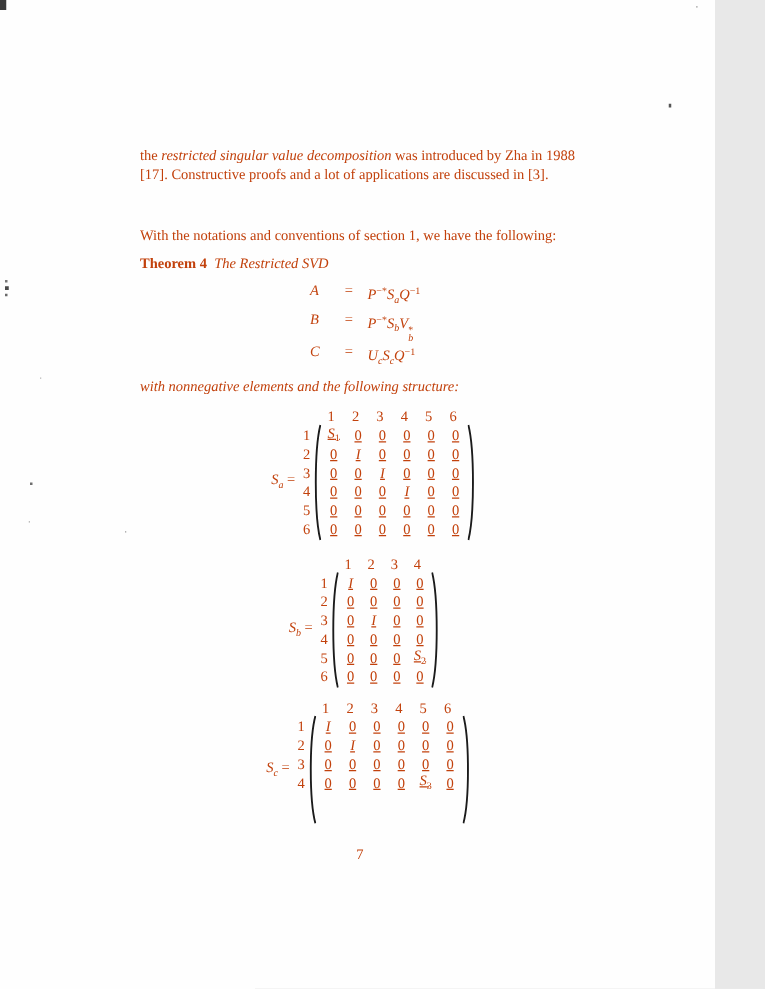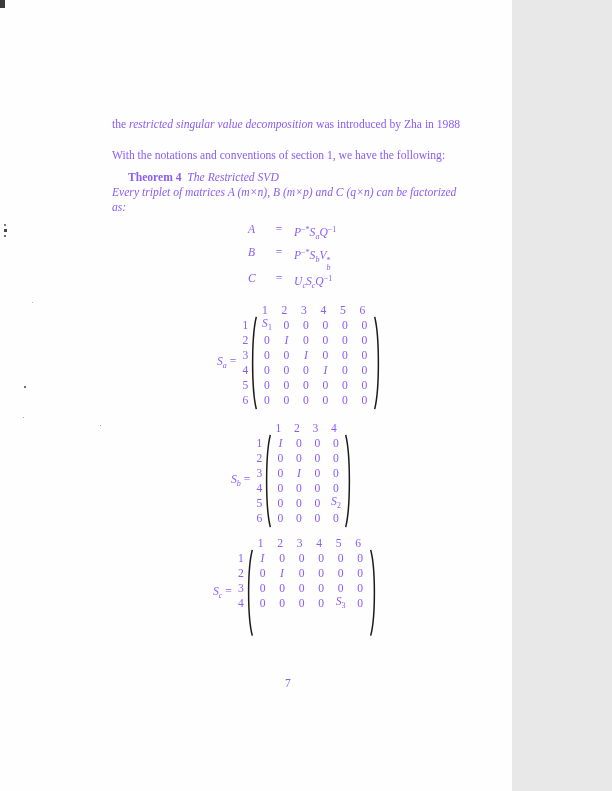--- a/index.html
+++ b/index.html
@@ -1,25 +1,25 @@
 <!DOCTYPE html>
 <html><head>
 <meta charset="utf-8">
 <style>
   html,body{margin:0;padding:0;background:#e8e8e8;}
-  .page{position:relative;width:512px;height:791px;background:#fefefe;overflow:hidden;
-        font-family:"Liberation Serif","DejaVu Serif",serif;color:#8b5cf6;}
+  .page{position:relative;width:572px;height:791px;background:#fefefe;overflow:hidden;
+        font-family:"Liberation Serif","DejaVu Serif",serif;color:#c2410c;}
   .content{position:absolute;left:112px;top:117px;width:404px;font-size:11.6px;line-height:15px;}
   .tline{white-space:pre;}
   .seg-rm{}
   .seg-it{font-style:italic;}
-  .seg-bf{font-weight:bold;margin-left:16px;}
+  .seg-bf{font-weight:bold;}
   .seg-sub{font-style:italic;font-size:8.5px;vertical-align:-3px;}
   
-  .para2{margin-top:16px;}
+  .para2{margin-top:34px;}
   .thm-head{margin-top:7px;}
   
   .equations{margin-top:7px;margin-left:136px;}
   .eq-row{display:flex;line-height:16px;}
   .eq-lhs{width:16px;}
   .eq-rel{width:30px;text-align:center;}
   .where{margin-top:5px;}
   
   .mt-it{font-style:italic;}
   .mt-rm{}
@@ -34,21 +34,21 @@
   .m-sa .mtx-inner{margin-left:105px;}
   .m-sb .mtx-inner{margin-left:119px;}
   .m-sc .mtx-inner{margin-left:101px;}
   .mtx-inner{display:flex;width:max-content;}
   .matrix-label{align-self:center;transform:translateY(7.5px);margin-right:2px;white-space:pre;}
   .mtx-col{display:flex;flex-direction:column;}
   .col-headers{display:grid;margin-left:17px;place-items:center;height:15px;}
   .mtx-mid{display:flex;align-items:stretch;}
   .row-headers{display:grid;grid-auto-rows:15px;width:10px;justify-items:end;padding-right:2px;}
   .paren{width:7px;margin:-2px 0;align-self:stretch;}
-  .mgrid{display:grid;grid-auto-rows:15px;place-items:center;}
+  .mgrid{display:grid;grid-auto-rows:15px;place-items:center;text-decoration:underline;}
   .m-sa .col-headers,.m-sa .mgrid{grid-template-columns:repeat(6,19.5px);}
   .m-sb .col-headers,.m-sb .mgrid{grid-template-columns:repeat(4,18.5px);}
   .m-sc .col-headers,.m-sc .mgrid{grid-template-columns:repeat(6,19.5px);}
   .mhead,.mcell{line-height:15px;text-align:center;white-space:pre;}
   .closing{margin-top:2px;}
   .page-num{position:absolute;left:285px;top:677px;font-size:11.6px;}
   
   .speck{position:absolute;}
   .corner-blob{left:0;top:0;width:5px;height:8px;background:#3a3a3a;}
   .edge-strip{left:610px;top:0;width:2px;height:14px;background:#222;}
@@ -82,32 +82,29 @@
   <div class="speck d7"></div>
   <div class="speck d8"></div>
   <div class="speck d9"></div>
   <div class="speck d10"></div>
   <div class="speck d11"></div>
 
   <div class="content">
 
     <div class="para1">
       <div class="tline"><span class="seg-rm">the </span><span class="seg-it">restricted singular value decomposition</span><span class="seg-rm"> was introduced by Zha in 1988</span></div>
+      <div class="tline"><span class="seg-rm">[17]. Constructive proofs and a lot of applications are discussed in [3].</span></div>
     </div>
 
     <div class="para2">
       <div class="tline"><span class="seg-rm">With the notations and conventions of section 1, we have the following:</span></div>
     </div>
 
     <div class="thm-head tline"><span class="seg-bf">Theorem 4</span><span class="seg-it">  The Restricted SVD</span></div>
 
-    <div class="thm-body">
-      <div class="tline"><span class="seg-it">Every triplet of matrices A (m×n), B (m×p) and C (q×n) can be factorized</span></div>
-      <div class="tline"><span class="seg-it">as:</span></div>
-    </div>
 
     <div class="equations">
       <div class="eq-row">
         <span class="eq-lhs"><span class="mt-it">A</span></span>
         <span class="eq-rel">=</span>
         <span class="eq-rhs"><span class="mt-it">P</span><span class="mt-sup">−*</span><span class="mt-it">S</span><span class="mt-sub mt-i2">a</span><span class="mt-it">Q</span><span class="mt-sup">−1</span></span>
       </div>
       <div class="eq-row">
         <span class="eq-lhs"><span class="mt-it">B</span></span>
         <span class="eq-rel">=</span>
@@ -117,20 +114,21 @@
             </span></span>
       </div>
       <div class="eq-row">
         <span class="eq-lhs"><span class="mt-it">C</span></span>
         <span class="eq-rel">=</span>
         <span class="eq-rhs"><span class="mt-it">U</span><span class="mt-sub mt-i2">c</span><span class="mt-it">S</span><span class="mt-sub mt-i2">c</span><span class="mt-it">Q</span><span class="mt-sup">−1</span></span>
       </div>
     </div>
 
     <div class="where">
+      <div class="tline"><span class="seg-it">with nonnegative elements and the following structure:</span></div>
     </div>
 
     <div class="matrix m-sa">
       <div class="mtx-inner">
         <span class="matrix-label"><span class="mt-it">S</span><span class="mt-sub mt-i2">a</span><span class="mt-rm"> =</span></span>
         <div class="mtx-col">
           <div class="col-headers">
               <span class="mhead">1</span>
               <span class="mhead">2</span>
               <span class="mhead">3</span>

